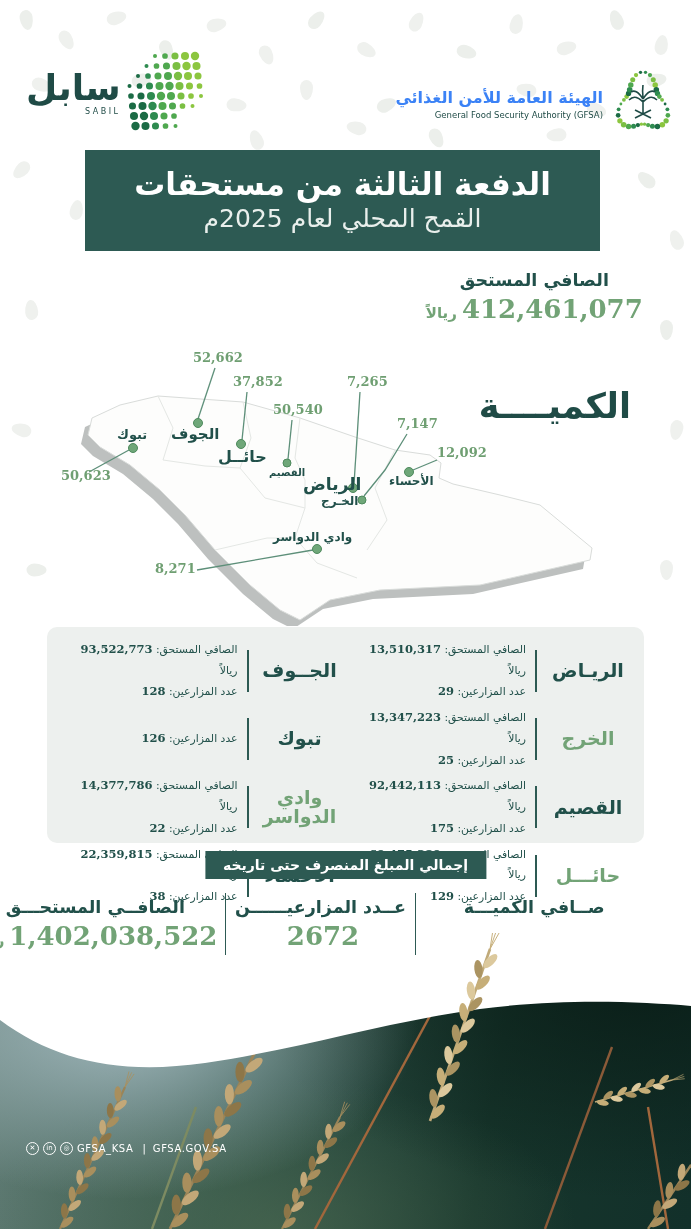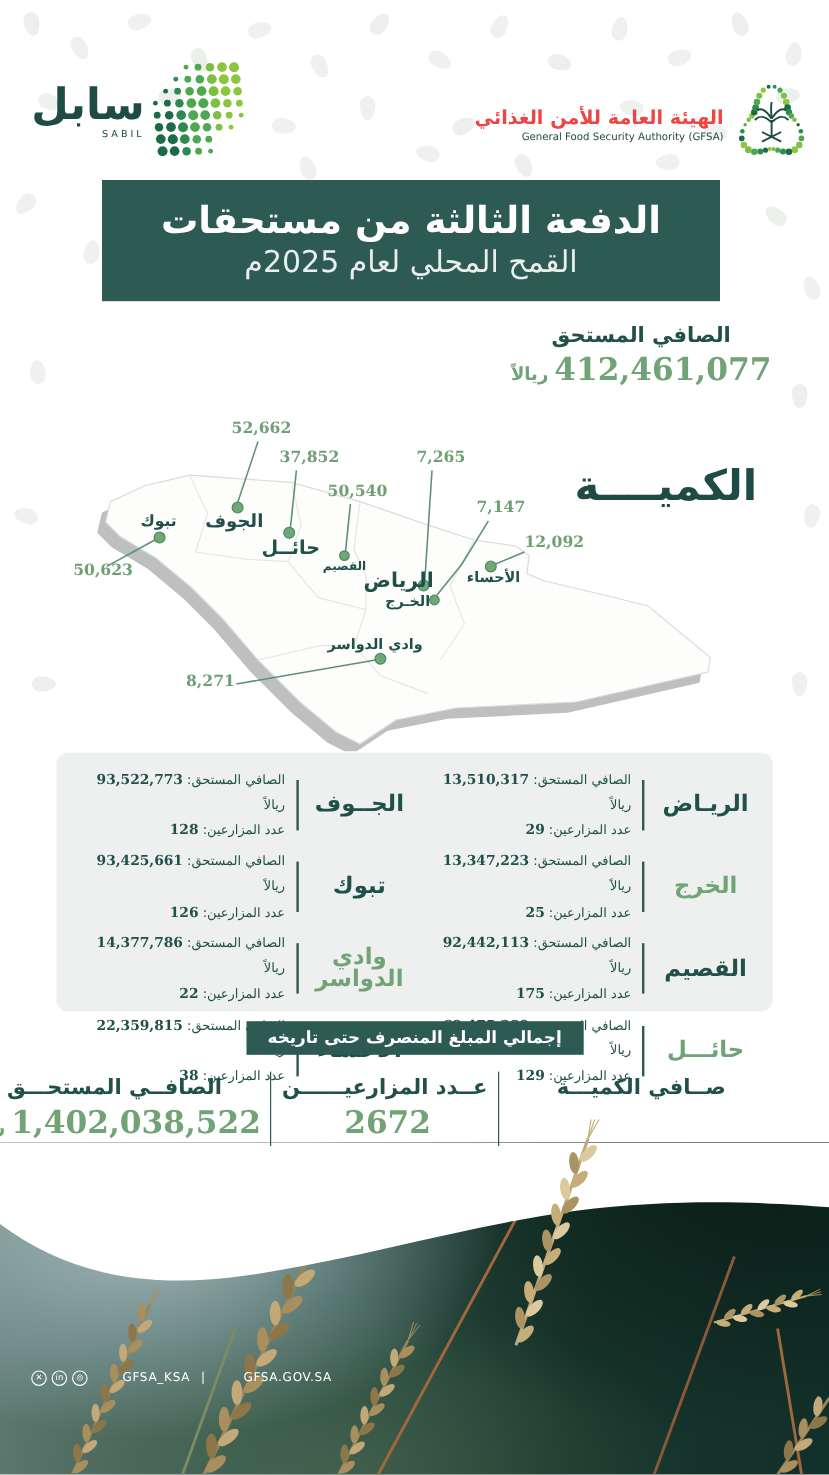--- a/index.html
+++ b/index.html
@@ -7,21 +7,21 @@
           background:#fff;font-family:"DejaVu Sans",sans-serif;color:#21504a;}
   .leaf{position:absolute;width:13px;height:20px;background:#eff1ee;z-index:0;
         border-radius:50% 50% 50% 50%/62% 62% 38% 38%;}
   
   .sabil{position:absolute;top:48px;left:26px;display:flex;align-items:center;z-index:2;}
   .sabil-text{text-align:left;margin-right:-6px;}
   .sabil-ar{font-size:36px;font-weight:bold;color:#1f4b46;line-height:1;}
   .sabil-en{font-size:8px;letter-spacing:2.5px;color:#1f4b46;text-align:right;margin-top:1px;}
   .gfsa{position:absolute;top:58px;right:14px;display:flex;align-items:center;gap:6px;z-index:2;}
   .gfsa-text{text-align:right;}
-  .gfsa-ar{font-size:16px;font-weight:bold;color:#ef4444;line-height:1.25;}
+  .gfsa-ar{font-size:16px;font-weight:bold;color:#3b82f6;line-height:1.25;}
   .gfsa-en{font-size:8.5px;color:#1f4b46;margin-top:2px;}
   
   .banner{position:absolute;left:85px;top:150px;width:515px;height:101px;background:#2d5a53;
           z-index:2;display:flex;flex-direction:column;align-items:center;justify-content:center;direction:rtl;}
   .banner-l1{color:#fff;font-size:31px;font-weight:bold;line-height:1.2;}
   .banner-l2{color:#e9efec;font-size:25px;font-weight:400;line-height:1.25;}
   
   .stats{position:absolute;left:38px;right:38px;display:flex;direction:rtl;z-index:2;}
   .stats.top{top:266px;}
   .stats.bottom{top:893px;}
@@ -62,21 +62,21 @@
       radial-gradient(ellipse 520px 300px at 92% 8%, rgba(9,28,22,.9), rgba(9,28,22,0) 75%),
       radial-gradient(ellipse 400px 200px at 40% 100%, rgba(84,112,84,.55), rgba(84,112,84,0) 75%),
       linear-gradient(100deg,#647f78 0%,#33564b 35%,#17362c 70%,#12302a 100%);}
   .photo svg{position:absolute;left:0;top:0;}
   .spike-top{position:absolute;left:408px;top:933px;width:112px;height:192px;z-index:3;}
   
   .social{position:absolute;left:26px;top:1142px;display:flex;align-items:center;gap:4px;
           z-index:4;color:#fff;}
   .sicon{width:13px;height:13px;border:1px solid #fff;border-radius:50%;display:flex;
          align-items:center;justify-content:center;font-size:7px;line-height:1;box-sizing:border-box;}
-  .stext{font-size:10px;letter-spacing:.6px;margin-right:2px;white-space:nowrap;margin-left:25px;}
+  .stext{font-size:10px;letter-spacing:.6px;margin-right:2px;white-space:nowrap;}
   .sep{margin:0 3px;font-size:10px;}
 </style>
 </head>
 <body>
 
 <div class="canvas">
     <div class="leaf" style="left: 550px; top: 125px; transform: rotate(265deg);"></div>
     <div class="leaf" style="left: 250px; top: 130px; transform: rotate(340deg);"></div>
     <div class="leaf" style="left: 430px; top: 128px; transform: rotate(154deg); background: rgb(236, 239, 235);"></div>
     <div class="leaf" style="left: 350px; top: 118px; transform: rotate(284deg);"></div>
@@ -314,21 +314,20 @@
       <div class="cell-bar"></div>
       <div class="cell-details">
         <div><span>الصافي المستحق:</span> <span class="num">13,347,223</span> <span>ريالاً</span></div>
         <div><span>عدد المزارعين:</span> <span class="num">25</span></div>
       </div>
     </div>
     <div class="cell">
       <div class="cell-name dark">تبوك</div>
       <div class="cell-bar"></div>
       <div class="cell-details">
-        <div><span>الصافي المستحق:</span> <span class="num">93,425,661</span> <span>ريالاً</span></div>
         <div><span>عدد المزارعين:</span> <span class="num">126</span></div>
       </div>
     </div>
     <div class="cell">
       <div class="cell-name dark">القصيم</div>
       <div class="cell-bar"></div>
       <div class="cell-details">
         <div><span>الصافي المستحق:</span> <span class="num">92,442,113</span> <span>ريالاً</span></div>
         <div><span>عدد المزارعين:</span> <span class="num">175</span></div>
       </div>

